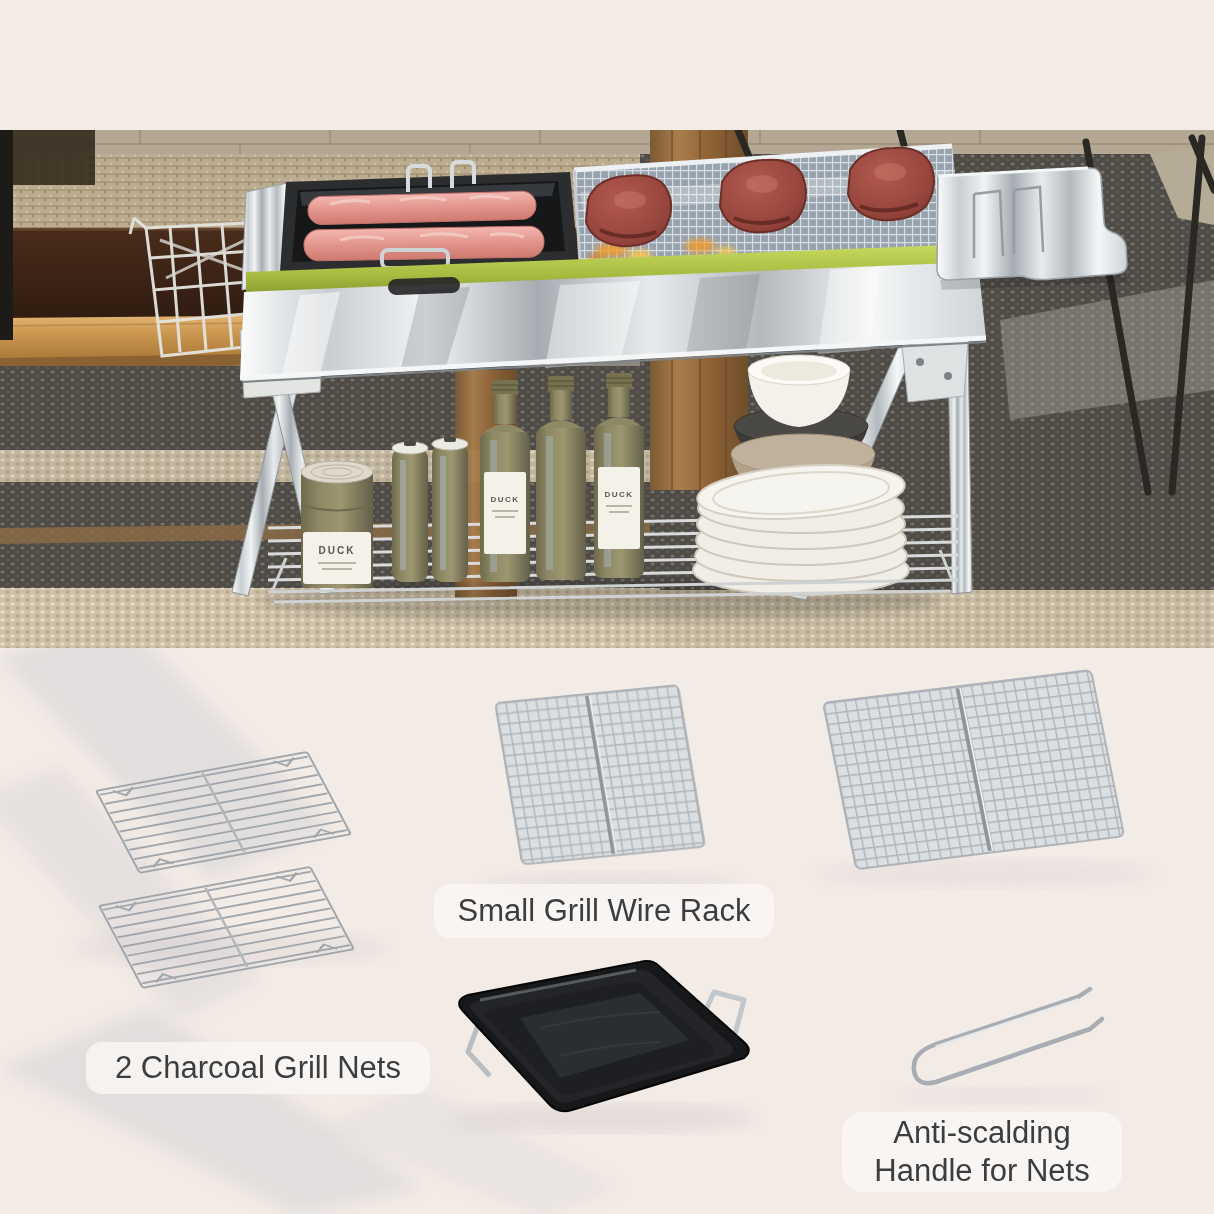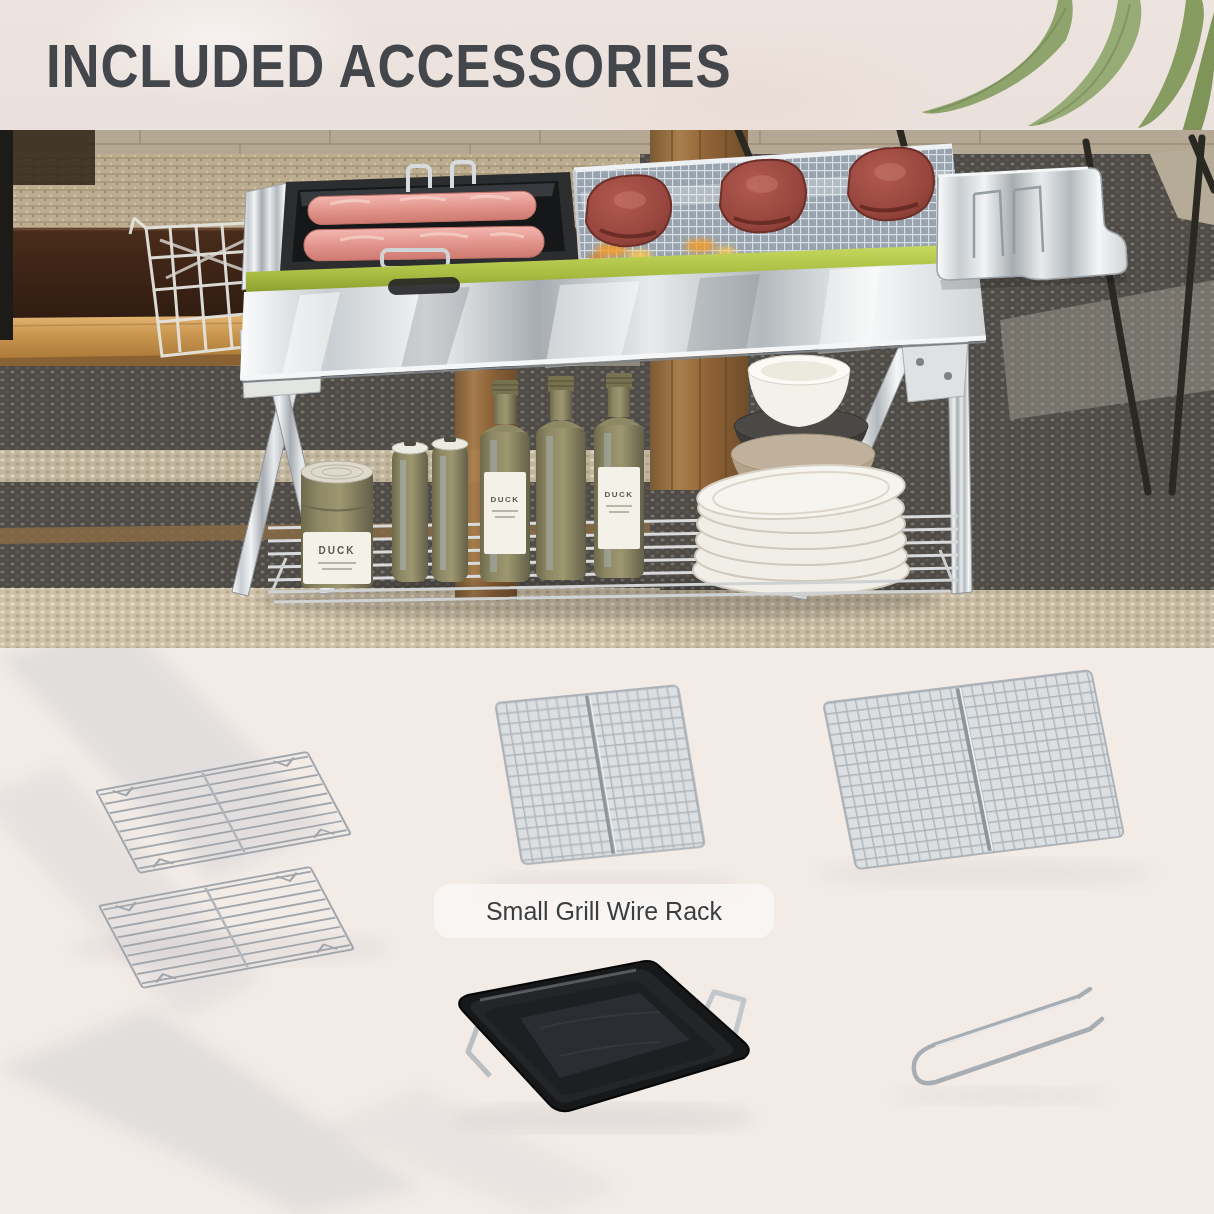--- a/index.html
+++ b/index.html
@@ -15,39 +15,28 @@
           font-size:62px;font-weight:bold;color:var(--title_color,#43464a);
           letter-spacing:1px;white-space:nowrap;
           transform:scaleX(.85);transform-origin:left center;}
   .palms{position:absolute;left:880px;top:0;}
   
   .photo{position:absolute;left:0;top:130px;}
   
   .bottom-art{position:absolute;left:0;top:648px;}
   .pill{position:absolute;display:flex;align-items:center;justify-content:center;
         background:var(--pill_bg,rgba(250,247,244,.82));border-radius:16px;
-        color:var(--text,#3b3e41);font-size:25px;line-height:1.22;text-align:center;
+        color:var(--text,#3b3e41);font-size:31px;line-height:1.22;text-align:center;
         padding:2px 10px;box-sizing:border-box;}
 </style>
 </head>
 <body>
 
 <div class="stage">
 
-  <div class="header">
-    <h1 class="page-title">INCLUDED ACCESSORIES</h1>
-    <svg class="palms" width="334" height="134" viewBox="0 0 334 134">
-      <path d="M178,0 C170,52 120,92 42,112 C56,120 140,98 186,40 C192,26 194,12 192,0 Z" fill="#8fa46c"></path>
-      <path d="M186,8 C160,60 110,96 50,112" stroke="#6d8450" stroke-width="2" fill="none" opacity=".55"></path>
-      <path d="M238,0 C230,58 196,98 148,126 C170,128 238,96 258,34 C262,20 262,8 260,0 Z" fill="#97ab76"></path>
-      <path d="M250,4 C238,60 210,100 158,124" stroke="#6d8450" stroke-width="2" fill="none" opacity=".55"></path>
-      <path d="M306,0 C300,54 282,96 258,128 C276,126 312,88 322,30 C325,16 324,6 322,0 Z" fill="#869c60"></path>
-      <path d="M334,12 C320,62 312,100 302,132 L320,134 C332,100 338,60 334,12 Z" fill="#7e9458"></path>
-    </svg>
-  </div>
 
   <svg class="photo" width="1214" height="518" viewBox="0 0 1214 518">
     <defs>
       <pattern id="pw" width="12" height="8" patternUnits="userSpaceOnUse">
         <rect width="12" height="8" fill="#c8b99a"></rect>
         <path d="M0,4 H12" stroke="#b0a083" stroke-width="2"></path>
         <circle cx="3" cy="2" r="1.2" fill="#e0d4b6"></circle>
           <circle cx="9" cy="6" r="1.2" fill="#9e8f74"></circle>
       </pattern>
       <pattern id="pc" width="10" height="8" patternUnits="userSpaceOnUse">
@@ -399,14 +388,16 @@
       <path d="M540,380 q60,-14 120,-16 M560,408 q50,-12 100,-14" stroke="#35383d" stroke-width="2" fill="none"></path>
     </g>
 
     <g fill="none" stroke-linecap="round" stroke-linejoin="round">
       <ellipse cx="1000" cy="448" rx="110" ry="9" fill="#9a93a3" opacity=".1" filter="url(#bsoft)"></ellipse>
       <path d="M1078,349 L1090,341 M1078,349 L934,397 Q912,405 914,422 Q916,439 936,434 L1090,381 M1090,381 L1102,371" stroke="#a7adb2" stroke-width="4.5"></path>
       <path d="M1078,351 L936,398" stroke="#e8ebee" stroke-width="1.5"></path>
     </g>
   </svg>
 
+  <div class="pill" style="left:86px;top:1042px;width:344px;height:52px;">2 Charcoal Grill Nets</div>
   <div class="pill" style="left:434px;top:884px;width:340px;height:54px;">Small Grill Wire Rack</div>
+  <div class="pill" style="left:842px;top:1112px;width:280px;height:80px;border-radius:20px;">Anti-scalding Handle for Nets</div>
 </div>
 
 </body></html>

